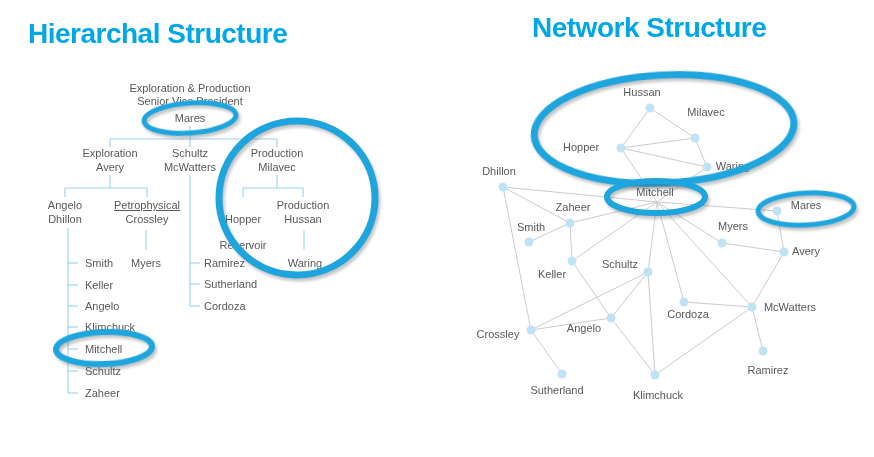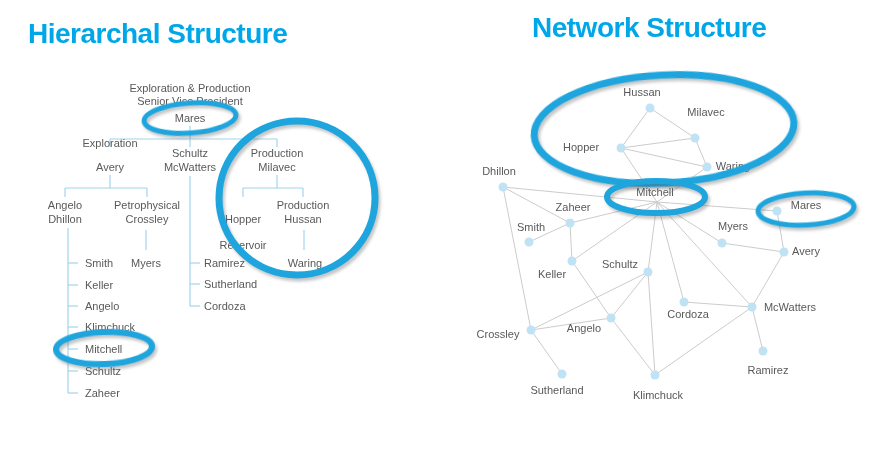--- a/index.html
+++ b/index.html
@@ -100,29 +100,29 @@
       <circle cx="752" cy="307" r="4.5" fill="#bfe2f5"></circle>
       <circle cx="763" cy="351" r="4.5" fill="#bfe2f5"></circle>
       <circle cx="722" cy="243" r="4.5" fill="#bfe2f5"></circle>
       <circle cx="784" cy="252" r="4.5" fill="#bfe2f5"></circle>
       <circle cx="777" cy="211" r="4.5" fill="#bfe2f5"></circle>
     </svg>
   <div id="labels">
       <div class="label center" style="left: 190px; top: 88px; color: rgb(89, 89, 89);">Exploration &amp; Production</div>
       <div class="label center" style="left: 190px; top: 101px; color: rgb(89, 89, 89);">Senior Vice President</div>
       <div class="label center" style="left: 190px; top: 118px; color: rgb(89, 89, 89);">Mares</div>
-      <div class="label center" style="left: 110px; top: 143px; color: rgb(89, 89, 89);">Exploration</div>
+      <div class="label center" style="left: 110px; top: 153px; color: rgb(89, 89, 89);">Exploration</div>
       <div class="label center" style="left: 110px; top: 167px; color: rgb(89, 89, 89);">Avery</div>
       <div class="label center" style="left: 190px; top: 153px; color: rgb(89, 89, 89);">Schultz</div>
       <div class="label center" style="left: 190px; top: 167px; color: rgb(89, 89, 89);">McWatters</div>
       <div class="label center" style="left: 277px; top: 153px; color: rgb(89, 89, 89);">Production</div>
       <div class="label center" style="left: 277px; top: 167px; color: rgb(89, 89, 89);">Milavec</div>
       <div class="label center" style="left: 65px; top: 205px; color: rgb(89, 89, 89);">Angelo</div>
       <div class="label center" style="left: 65px; top: 219px; color: rgb(89, 89, 89);">Dhillon</div>
-      <div class="label center" style="left: 147px; top: 205px; color: rgb(89, 89, 89);">Petrophysical</div>
+      <div class="label center" style="left: 147px; top: 205px; color: rgb(89, 89, 89); text-decoration: underline;">Petrophysical</div>
       <div class="label center" style="left: 147px; top: 219px; color: rgb(89, 89, 89);">Crossley</div>
       <div class="label center" style="left: 243px; top: 208px; color: rgb(89, 89, 89); margin-top: 37px;">Reservoir</div>
       <div class="label center" style="left: 243px; top: 219px; color: rgb(89, 89, 89);">Hopper</div>
       <div class="label center" style="left: 303px; top: 205px; color: rgb(89, 89, 89);">Production</div>
       <div class="label center" style="left: 303px; top: 219px; color: rgb(89, 89, 89);">Hussan</div>
       <div class="label left" style="left: 85px; top: 263px; color: rgb(89, 89, 89);">Smith</div>
       <div class="label center" style="left: 146px; top: 263px; color: rgb(89, 89, 89);">Myers</div>
       <div class="label left" style="left: 85px; top: 285px; color: rgb(89, 89, 89);">Keller</div>
       <div class="label left" style="left: 85px; top: 306px; color: rgb(89, 89, 89);">Angelo</div>
       <div class="label left" style="left: 85px; top: 327px; color: rgb(89, 89, 89);">Klimchuck</div>

